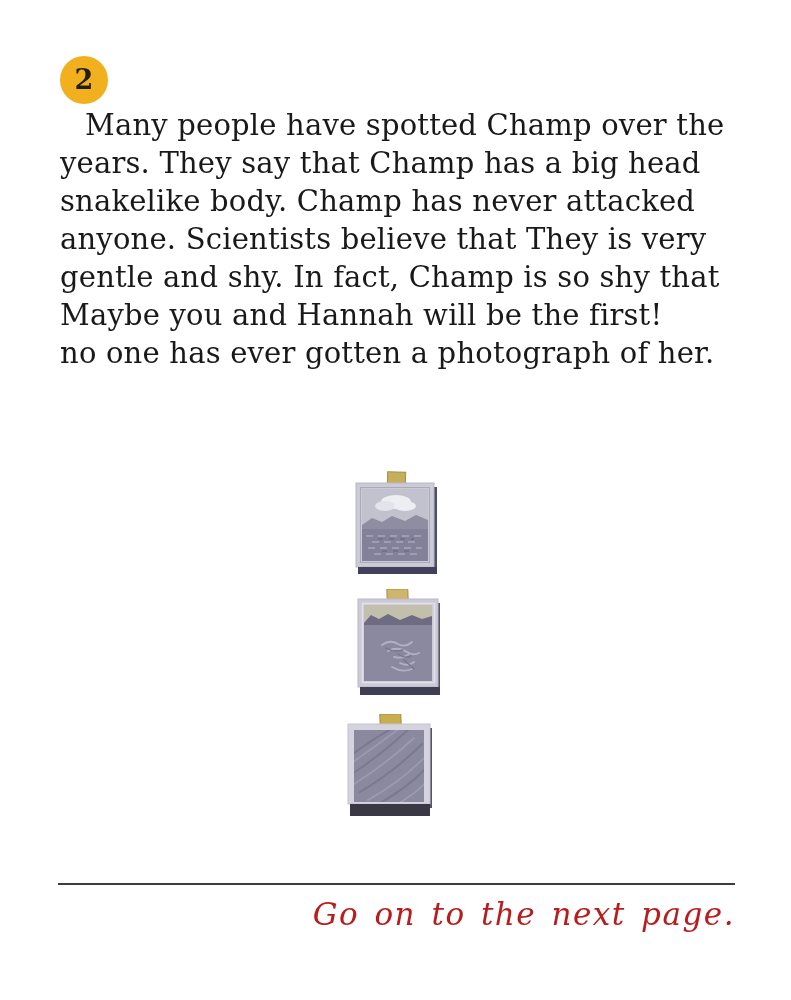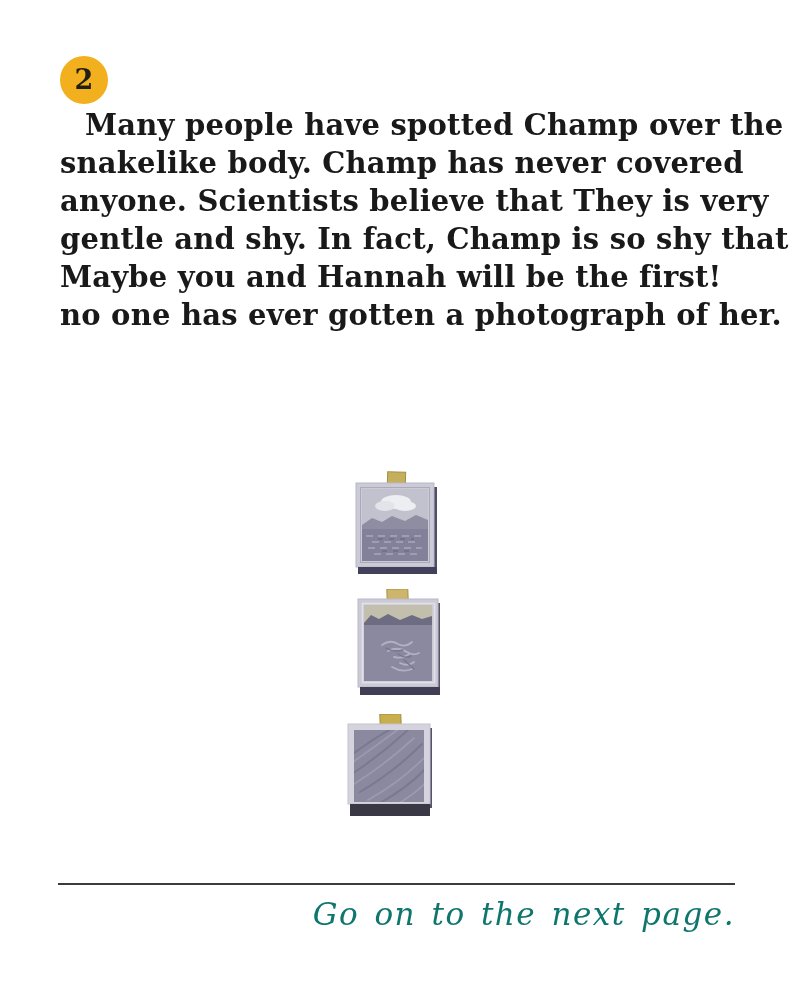--- a/index.html
+++ b/index.html
@@ -35,57 +35,57 @@
   }
   
   .passage {
     position: absolute;
     left: 60px; top: 106px;
     width: 690px;
     font-size: 29px;
     line-height: 38px;
     letter-spacing: 0.2px;
     color: #191919;
-    font-weight: bold;
   }
   .passage .line { white-space: nowrap; }
   .passage .line.indent { padding-left: 25px; }
   
   figure.polaroid { position: absolute; margin: 0; padding: 0; }
   figure.polaroid svg { display: block; }
   
   .footer-rule {
     position: absolute;
     left: 58px; top: 883px;
     width: 677px; height: 0;
     border-top: 2px solid #3b3b3b;
   }
   .footer-text {
     position: absolute;
     right: 56px; top: 896px;
     font-size: 31px;
     font-style: italic;
     letter-spacing: 1.5px;
     word-spacing: 4px;
-    color: #0f766e;
+    color: #b91c1c;
     white-space: nowrap;
   }
 </style>
 </head>
 <body>
 
 <div class="page">
 
   <div class="badge">
     <span>2</span>
   </div>
 
   <div class="passage">
     <div class="line indent">Many people have spotted Champ over the</div>
-    <div class="line">snakelike body. Champ has never covered</div>
+    <div class="line">years. They say that Champ has a big head</div>
+    <div class="line">snakelike body. Champ has never attacked</div>
     <div class="line">anyone. Scientists believe that They is very</div>
     <div class="line">gentle and shy. In fact, Champ is so shy that</div>
     <div class="line">Maybe you and Hannah will be the first!</div>
     <div class="line">no one has ever gotten a photograph of her.</div>
   </div>
 
   <figure class="polaroid" style="left:354px; top:471px;">
     <svg width="86" height="104" viewBox="0 0 86 104">
 
       <rect x="33.5" y="1" width="18" height="12" fill="#C5AF5C" stroke="#A29040" stroke-width="1" transform="rotate(2 42 7)"></rect>

